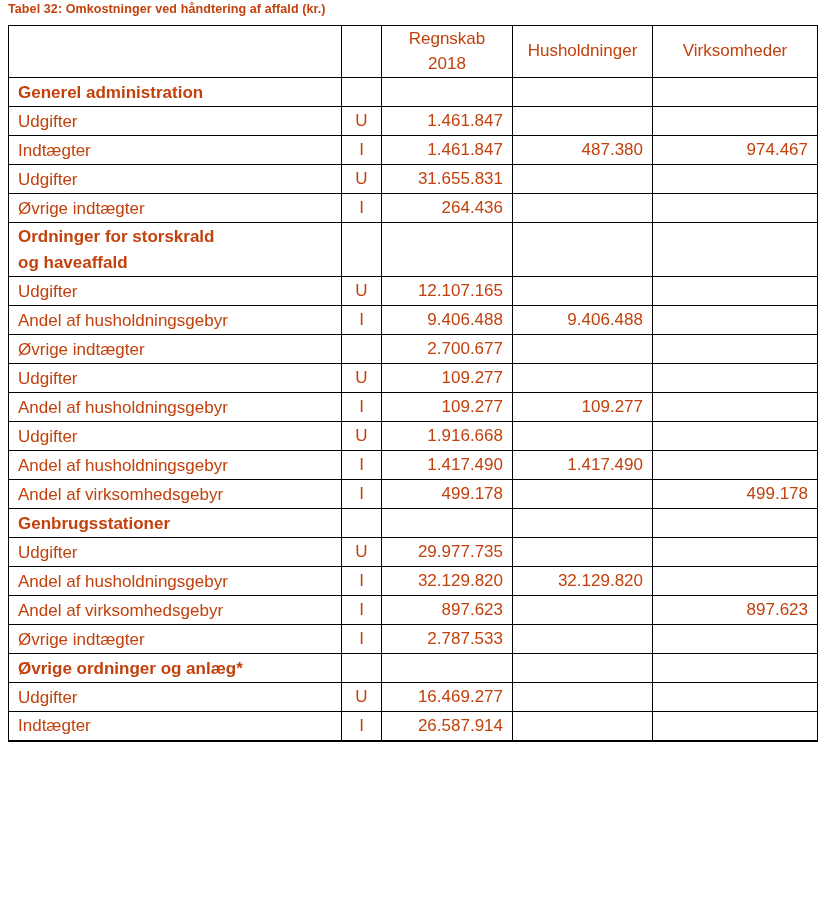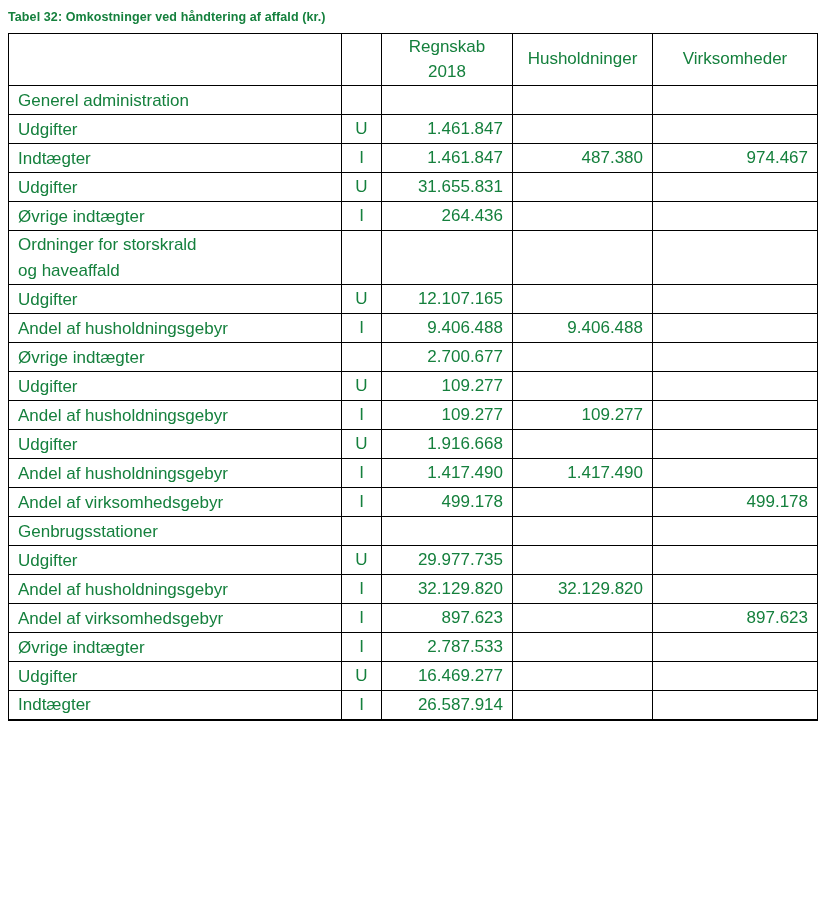--- a/index.html
+++ b/index.html
@@ -5,23 +5,23 @@
   html, body {
     margin: 0;
     padding: 0;
     background: #ffffff;
   }
   .page {
     position: relative;
     width: 824px;
     height: 905px;
     box-sizing: border-box;
-    padding: 10px 7px 0 8px;
+    padding: 2px 7px 0 8px;
     background: #ffffff;
-    color: #15803d;
+    color: #c2410c;
     font-family: "Liberation Sans", sans-serif;
     overflow: hidden;
   }
   .table-title {
     font-size: 12.5px;
     font-weight: 700;
     letter-spacing: 0.1px;
     margin: 0 0 9px 0;
   }
   table.costs {
@@ -46,21 +46,21 @@
     line-height: 1.45;
     white-space: pre-line;
     padding: 1px 2px;
   }
   .costs tbody tr { height: 29px; }
   td.c-label {
     text-align: left;
     white-space: pre-line;
     line-height: 1.5;
   }
-  tr.section-row td.c-label { font-weight: 400; }
+  tr.section-row td.c-label { font-weight: 700; }
   td.c-type { text-align: center; padding: 1px 2px; }
   td.c-num { text-align: right; }
 </style>
 </head>
 <body>
 
 <div class="page">
 
   <div class="table-title">Tabel 32: Omkostninger ved håndtering af affald (kr.)</div>
 
@@ -211,20 +211,27 @@
       <td class="c-num"></td>
       <td class="c-num">897.623</td>
     </tr>
         <tr>
       <td class="c-label">Øvrige indtægter</td>
       <td class="c-type">I</td>
       <td class="c-num">2.787.533</td>
       <td class="c-num"></td>
       <td class="c-num"></td>
     </tr>
+        <tr class="section-row">
+      <td class="c-label">Øvrige ordninger og anlæg*</td>
+      <td class="c-type"></td>
+      <td class="c-num"></td>
+      <td class="c-num"></td>
+      <td class="c-num"></td>
+    </tr>
         <tr>
       <td class="c-label">Udgifter</td>
       <td class="c-type">U</td>
       <td class="c-num">16.469.277</td>
       <td class="c-num"></td>
       <td class="c-num"></td>
     </tr>
         <tr>
       <td class="c-label">Indtægter</td>
       <td class="c-type">I</td>

